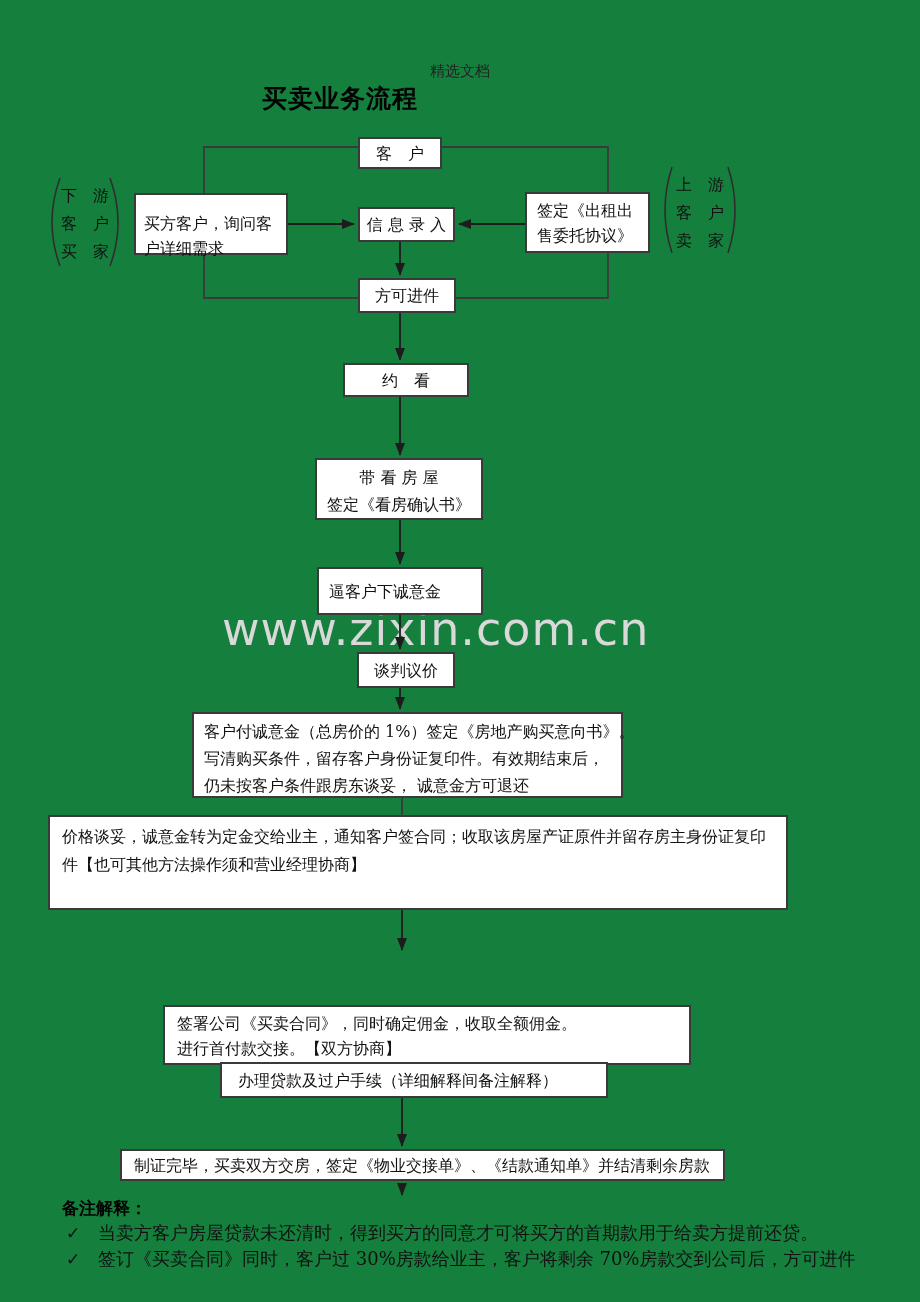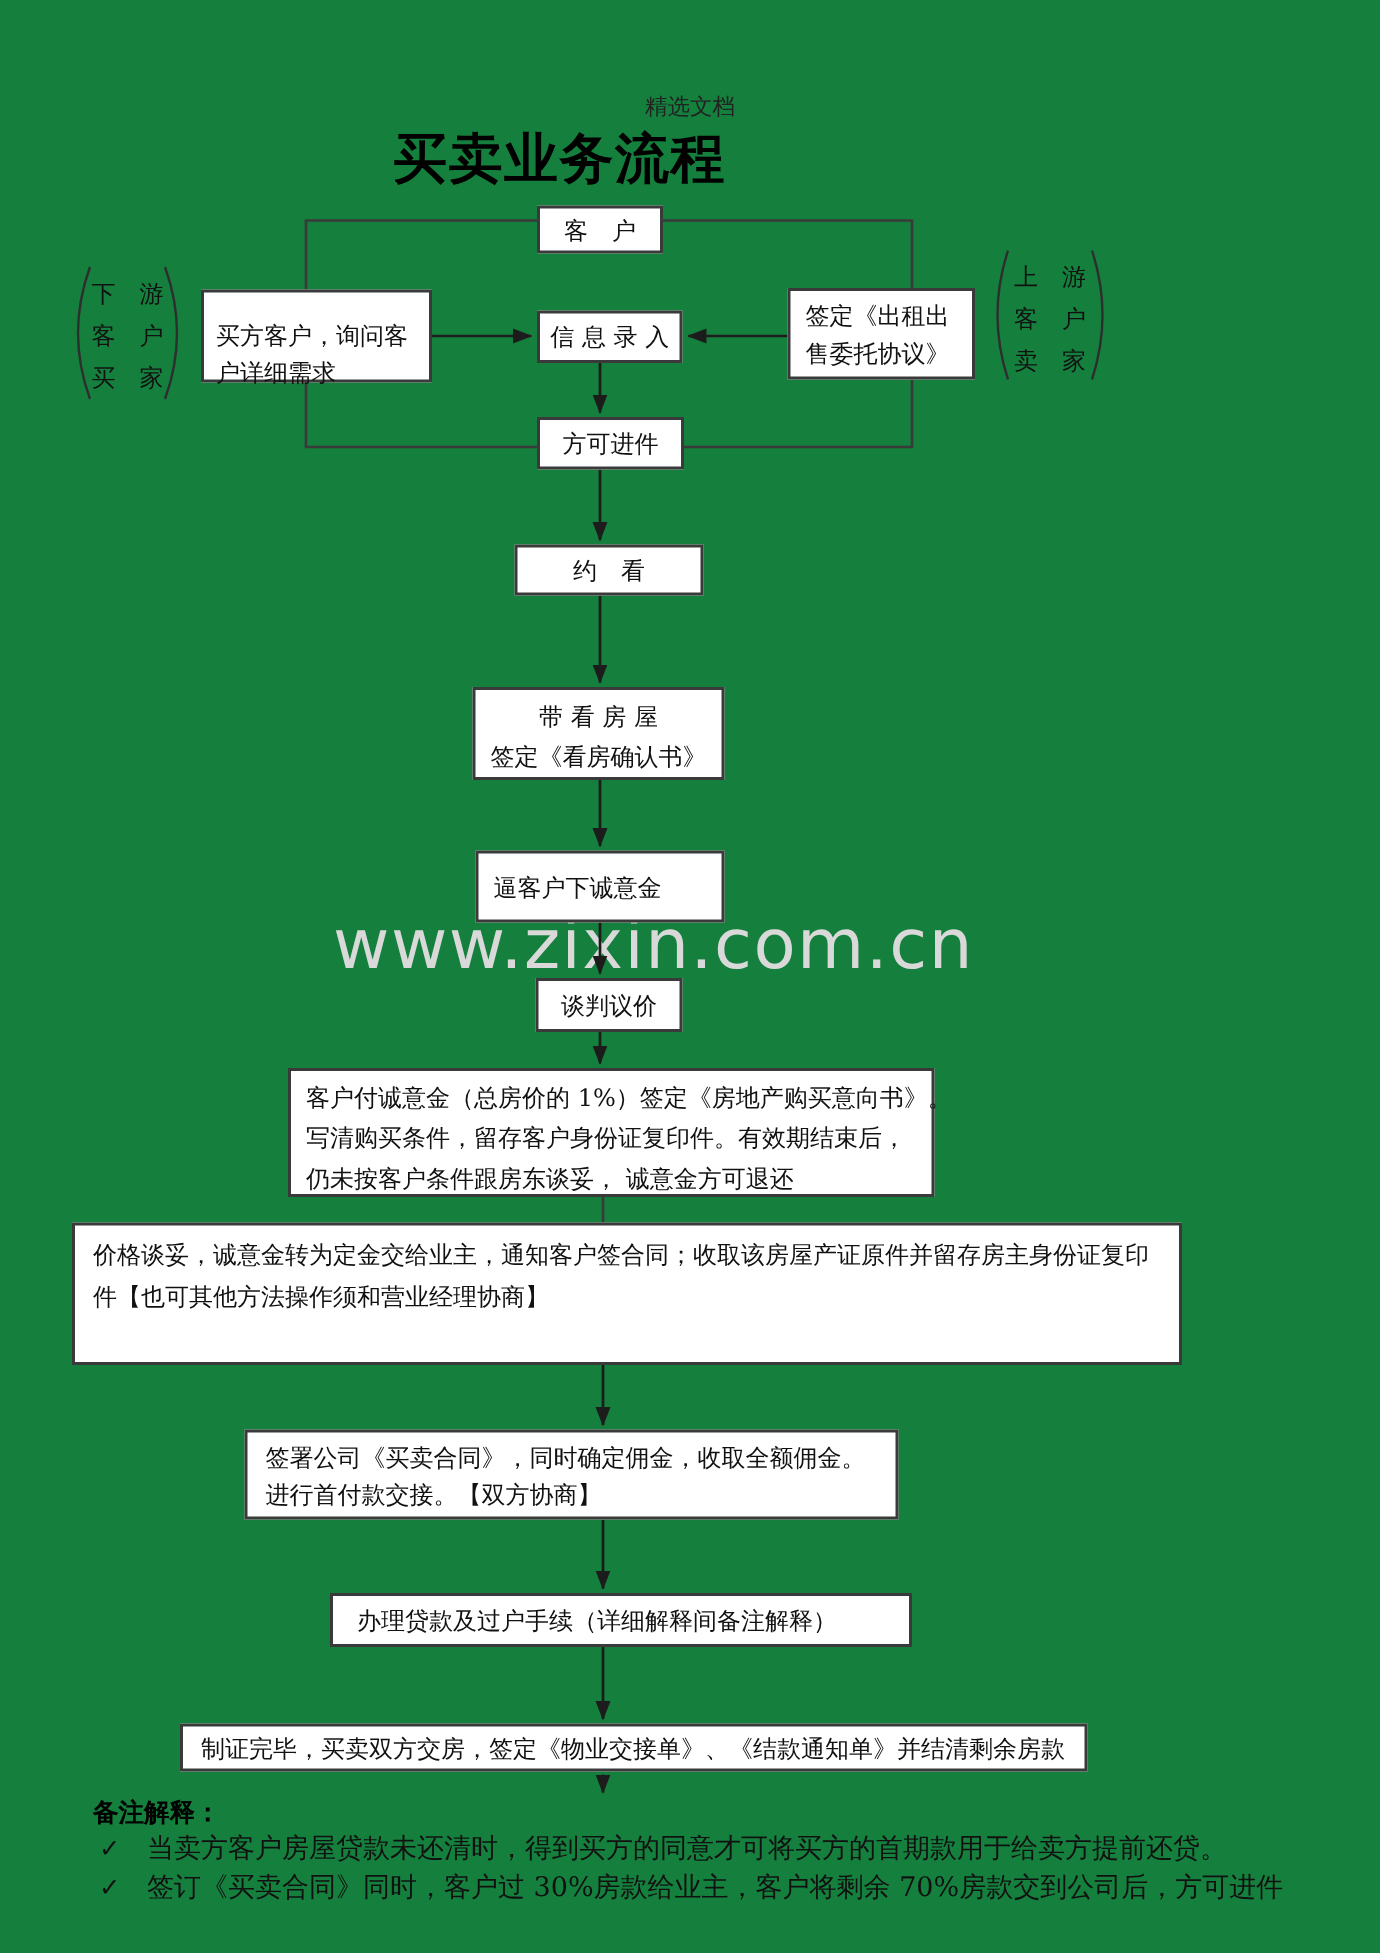--- a/index.html
+++ b/index.html
@@ -1,21 +1,21 @@
 <!DOCTYPE html>
 <html><head>
 <meta charset="utf-8">
 <style>
   html,body{margin:0;padding:0;background:#fff;}
   #doc{
     position:relative;width:920px;height:1302px;background:#15803d;
     font-family:"DejaVu Serif","Liberation Serif",serif;color:#111;overflow:hidden;
   }
   .hdr-note{position:absolute;top:62px;left:0;width:100%;text-align:center;font-size:15px;color:#222;}
-  .doc-title{position:absolute;top:82px;left:262px;font-size:36px;font-weight:bold;color:#000;letter-spacing:1px;}
+  .doc-title{position:absolute;top:82px;left:262px;font-size:25px;font-weight:bold;color:#000;letter-spacing:1px;}
   .watermark{
     position:absolute;top:602px;left:222px;font-size:46px;color:#d9d9d9;
     font-family:"DejaVu Sans","Liberation Sans",sans-serif;letter-spacing:1px;z-index:0;user-select:none;
   }
   #connectors{position:absolute;left:0;top:0;z-index:1;}
   .fbox{
     position:absolute;border:2px solid #3a3a3a;background:#fff;box-sizing:border-box;
     font-size:16px;line-height:25px;color:#111;z-index:2;
   }
   .ctr{display:flex;align-items:center;justify-content:center;text-align:center;}
@@ -28,21 +28,21 @@
   .b-inquiry  {left:134px;top:193px;width:154px;height:62px;padding:16px 0 0 8px;}
   .b-info     {left:358px;top:207px;width:97px;height:35px;}
   .b-listing  {left:525px;top:192px;width:125px;height:61px;padding:4px 0 0 10px;}
   .b-quick    {left:358px;top:278px;width:98px;height:35px;}
   .b-appoint  {left:343px;top:363px;width:126px;height:34px;}
   .b-viewing  {left:315px;top:458px;width:168px;height:62px;padding-top:4px;text-align:center;line-height:27px;}
   .b-earnest  {left:317px;top:567px;width:166px;height:48px;padding-left:10px;}
   .b-negotiate{left:357px;top:652px;width:98px;height:36px;}
   .b-intent   {left:192px;top:712px;width:431px;height:86px;padding:4px 0 0 10px;line-height:27px;}
   .b-deposit  {left:48px;top:815px;width:740px;height:95px;padding:6px 0 0 12px;line-height:28px;}
-  .b-contract {left:163px;top:953px;width:436px;height:60px;padding:4px 0 4px 12px;line-height:25px;}
+  .b-contract {left:163px;top:1005px;width:528px;height:60px;padding:4px 0 4px 12px;line-height:25px;}
   .b-loan     {left:220px;top:1062px;width:388px;height:36px;padding-left:16px;}
   .b-handover {left:120px;top:1149px;width:605px;height:32px;padding-left:12px;}
   
   .notes-heading{position:absolute;left:62px;top:1197px;font-size:17px;font-weight:bold;color:#000;z-index:2;}
   .note-row{position:absolute;left:66px;z-index:2;display:flex;font-size:18px;line-height:24px;white-space:nowrap;color:#111;}
   .note-row .chk{width:32px;font-size:17px;}
   .nr1{top:1221px;}
   .nr2{top:1247px;}
 </style>
 </head>

